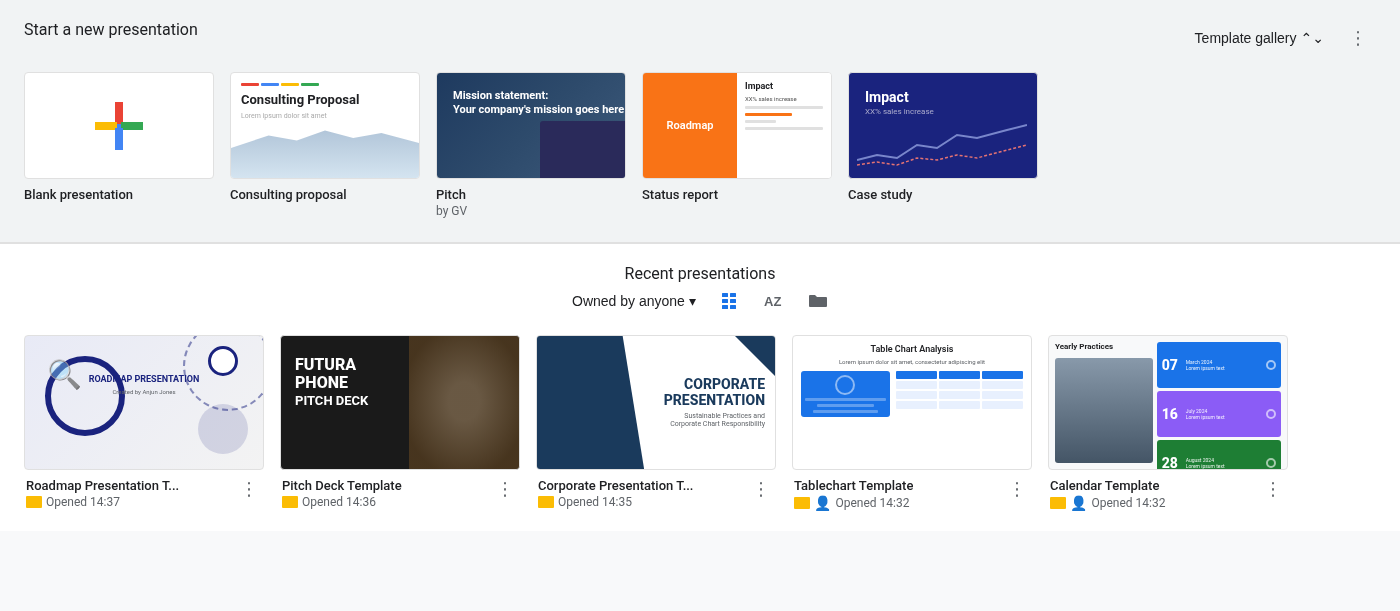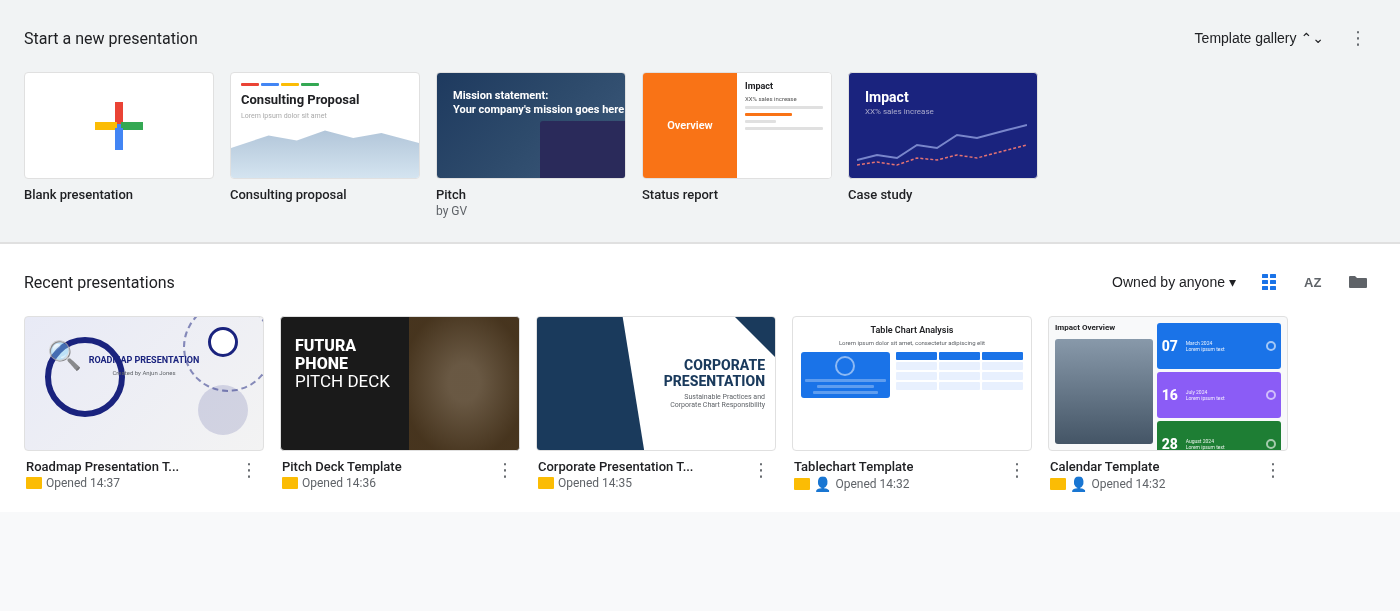--- a/index.html
+++ b/index.html
@@ -15,21 +15,21 @@
 
     
     .top-section {
       background: #f1f3f4;
       padding: 20px 24px 24px;
       border-bottom: 1px solid #e0e0e0;
     }
 
     .top-header {
       display: flex;
-      align-items: center;
+      align-items: flex-start;
       justify-content: space-between;
       margin-bottom: 16px;
     }
 
     .top-header-left h2 {
       font-size: 16px;
       font-weight: 400;
       color: #202124;
     }
 
@@ -248,20 +248,21 @@
     .bottom-section {
       background: #fff;
       padding: 20px 24px;
     }
 
     .bottom-header {
       display: flex;
       align-items: center;
       justify-content: space-between;
       margin-bottom: 16px;
+      flex-direction: column;
     }
 
     .bottom-header-left h2 {
       font-size: 16px;
       font-weight: 400;
       color: #202124;
     }
 
     .bottom-header-right {
       display: flex;
@@ -725,21 +726,21 @@
         </div>
         <div class="pitch-laptop-screen"></div>
       </div>
       <span class="template-label">Pitch</span>
       <span class="template-sublabel">by GV</span>
     </div>
 
     <div class="template-item">
       <div class="template-thumb thumb-status">
         <div class="status-left">
-          <div class="status-left-text">Overview</div>
+          <div class="status-left-text">Roadmap</div>
         </div>
         <div class="status-right">
           <div style="font-size:9px;font-weight:700;color:#202124">Impact</div>
           <div style="font-size:6px;color:#555">XX% sales increase</div>
           <div class="status-right-line"></div>
           <div class="status-right-line orange"></div>
           <div class="status-right-line short"></div>
           <div class="status-right-line"></div>
         </div>
       </div>
@@ -816,21 +817,21 @@
             <span>Opened 14:37</span>
           </div>
         </div>
         <button class="recent-more-btn">⋮</button>
       </div>
     </div>
 
     <div class="recent-item">
       <div class="recent-thumb thumb-pitchdeck">
         <div class="pitchdeck-flowers"></div>
-        <div class="pitchdeck-title">FUTURA<br>PHONE<br><span style="font-size:17px;font-weight:400">PITCH DECK</span></div>
+        <div class="pitchdeck-title">FUTURA<br>PHONE<br><span style="font-size:13px;font-weight:700">PITCH DECK</span></div>
       </div>
       <div class="recent-info">
         <div class="recent-info-left">
           <span class="recent-title">Pitch Deck Template</span>
           <div class="recent-meta">
             <span class="slides-icon"></span>
             <span>Opened 14:36</span>
           </div>
         </div>
         <button class="recent-more-btn">⋮</button>
@@ -903,21 +904,21 @@
           </div>
         </div>
         <button class="recent-more-btn">⋮</button>
       </div>
     </div>
 
     <div class="recent-item">
       <div class="recent-thumb thumb-yearly">
         <div class="yearly-left">
           <div class="yearly-title-box">
-            <div class="yearly-title-text">Impact Overview</div>
+            <div class="yearly-title-text">Yearly Practices</div>
           </div>
           <div class="yearly-photo">
             <div class="yearly-photo-inner"></div>
           </div>
         </div>
         <div class="yearly-right">
           <div class="yearly-card yearly-card-blue">
             <span class="yearly-card-num">07</span>
             <div class="yearly-card-text">March 2024<br>Lorem ipsum text</div>
             <div class="yearly-card-dot"></div>

